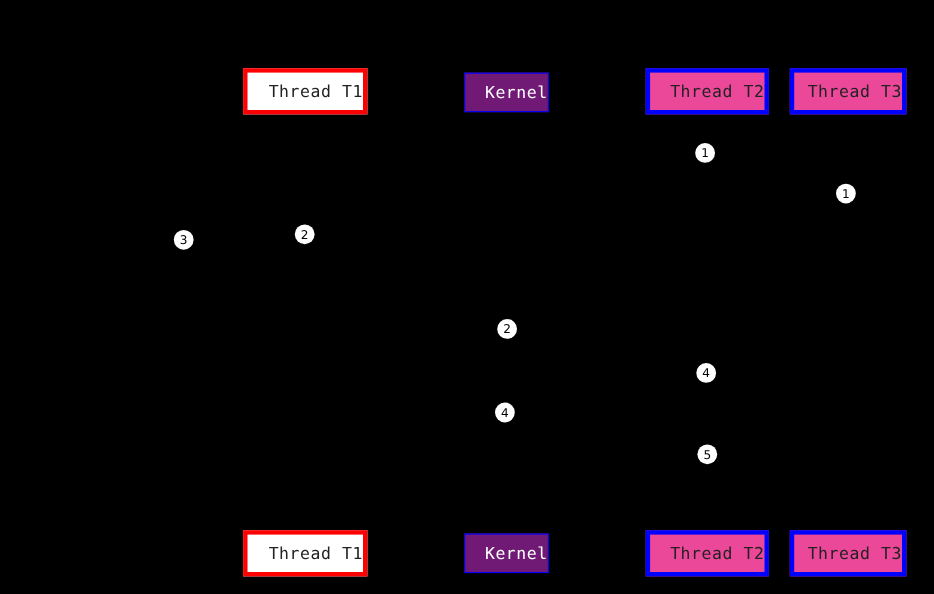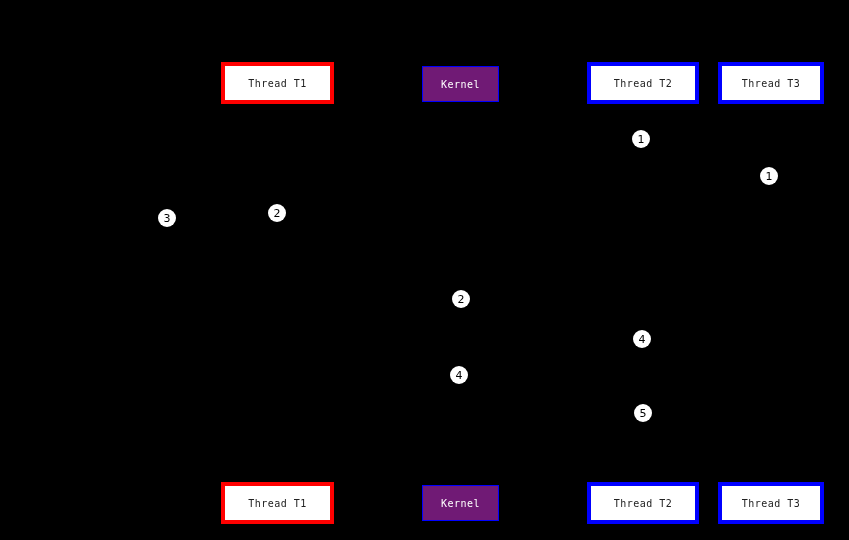--- a/index.html
+++ b/index.html
@@ -18,33 +18,33 @@
   .lifeline {
     position: absolute;
     width: 1px;
     background: #000000;
   }
   .participant {
     position: absolute;
     box-sizing: border-box;
     display: flex;
     align-items: center;
-    justify-content: center;
+    justify-content: flex-end;
     font-family: "DejaVu Sans Mono", "Liberation Mono", monospace;
-    font-size: 10px;
+    font-size: 15px;
     letter-spacing: 0.5px;
     white-space: nowrap;
   }
   .participant.variant-red {
     background: #ffffff;
     border: 4px solid #ff0000;
     color: #222222;
   }
   .participant.variant-blue {
-    background: #ffffff;
+    background: #ec4899;
     border: 4px solid #0000ff;
     color: #222222;
   }
   .participant.variant-solid {
     background: #701a75;
     border: 1px solid #0000ff;
     color: #ffffff;
   }
   .step-marker {
     position: absolute;

